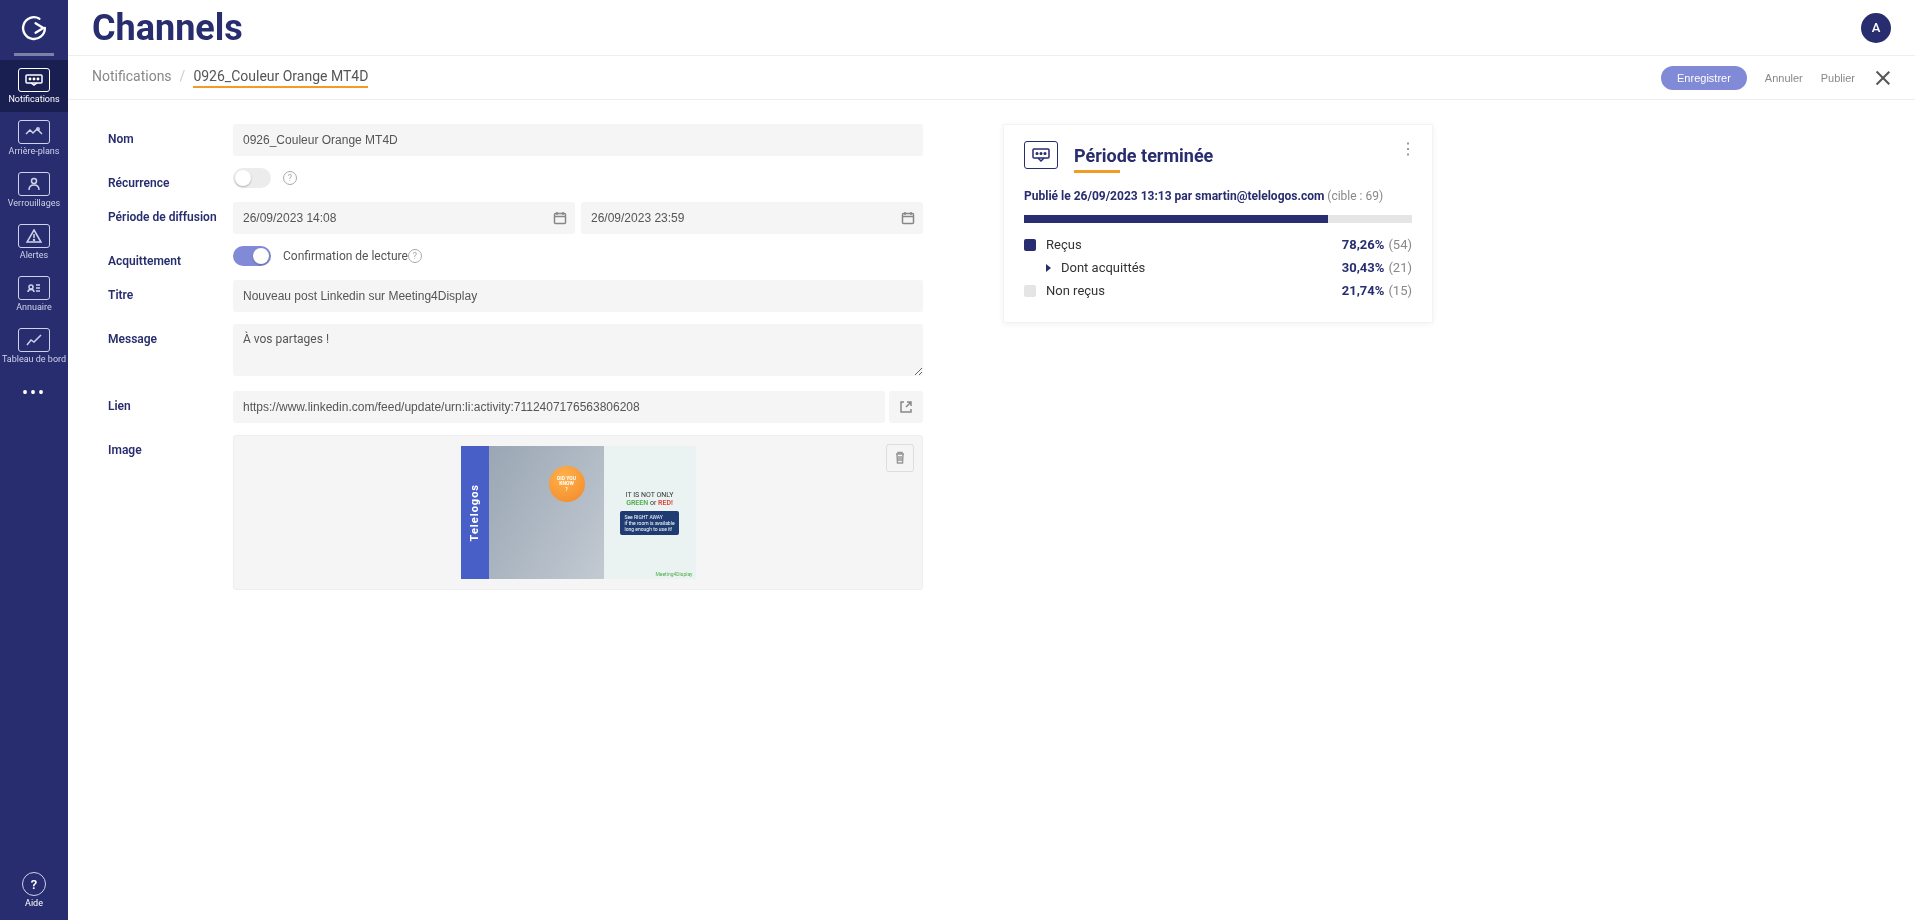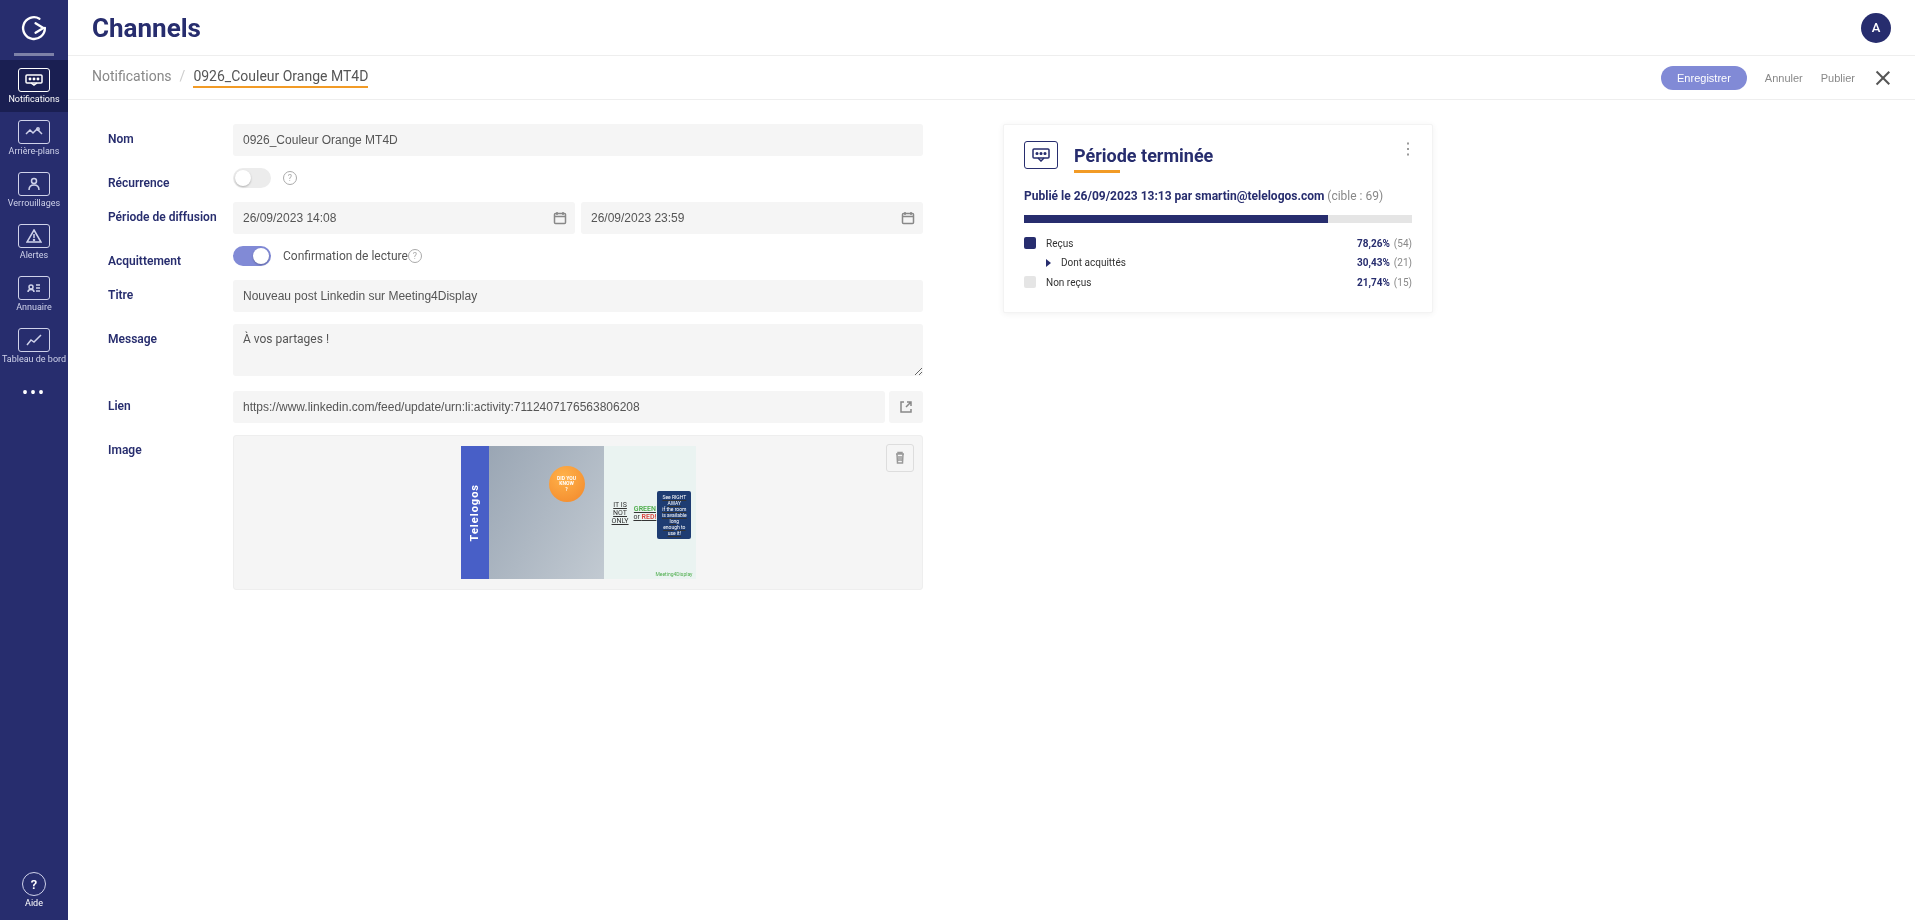--- a/index.html
+++ b/index.html
@@ -93,21 +93,21 @@
 .main { flex: 1; display: flex; flex-direction: column; overflow: hidden; }
 .header {
   height: 56px;
   display: flex;
   align-items: center;
   justify-content: space-between;
   padding: 0 24px;
   border-bottom: 1px solid #eee;
 }
 .page-title {
-  font-size: 26px;
+  font-size: 36px;
   font-weight: 700;
   color: #272d6e;
 }
 .avatar {
   width: 30px;
   height: 30px;
   background: #272d6e;
   border-radius: 50%;
   display: flex;
   align-items: center;
@@ -341,27 +341,25 @@
   flex-direction: column;
   align-items: center;
   justify-content: center;
   font-weight: 700;
   line-height: 1.1;
 }
 .fake-img-right {
   width: 92px;
   background: #eaf3f1;
   display: flex;
-  flex-direction: row;
+  flex-direction: column;
   align-items: center;
   justify-content: center;
   font-size: 7px;
-  text-align: center;
   padding: 4px;
-  text-decoration: underline;
 }
 .fake-img-right .l1 { color: #333; }
 .fake-img-right .l2 { color: #333; }
 .fake-img-right .l2 .g { color: #4fae4e; font-weight: 600; }
 .fake-img-right .l2 .r { color: #d9463f; font-weight: 600; }
 .fake-img-right .sub {
   background: #1e3c72;
   color: #fff;
   font-size: 5px;
   padding: 3px 4px;
@@ -436,21 +434,21 @@
   margin-bottom: 14px;
 }
 .progress-bar {
   height: 100%;
   background: #272d6e;
 }
 .stat-row {
   display: flex;
   justify-content: space-between;
   align-items: center;
-  font-size: 10px;
+  font-size: 13px;
   margin-bottom: 8px;
 }
 .stat-left { display: flex; align-items: center; gap: 10px; }
 .sq { width: 12px; height: 12px; border-radius: 2px; }
 .sq-blue { background: #272d6e; }
 .sq-grey { background: #e5e5e5; }
 .chevron-r {
   display: inline-block;
   width: 0; height: 0;
   border-top: 4px solid transparent;

